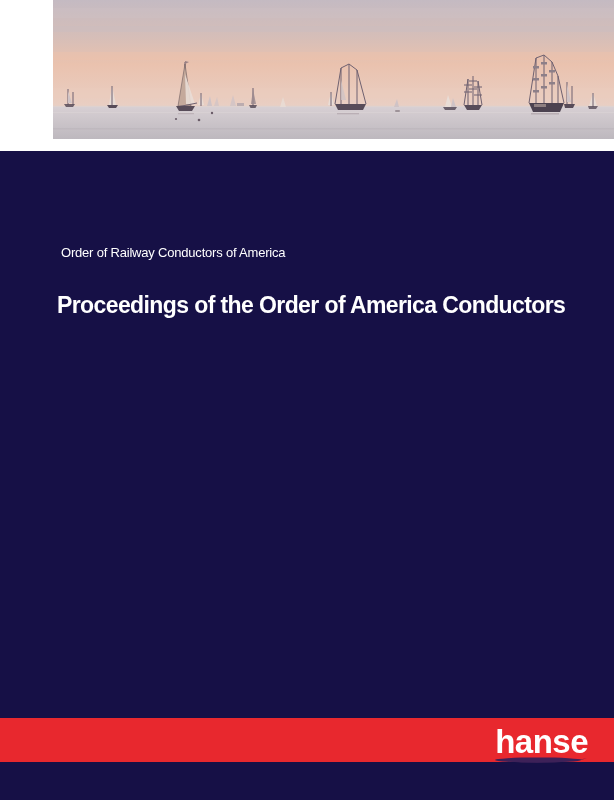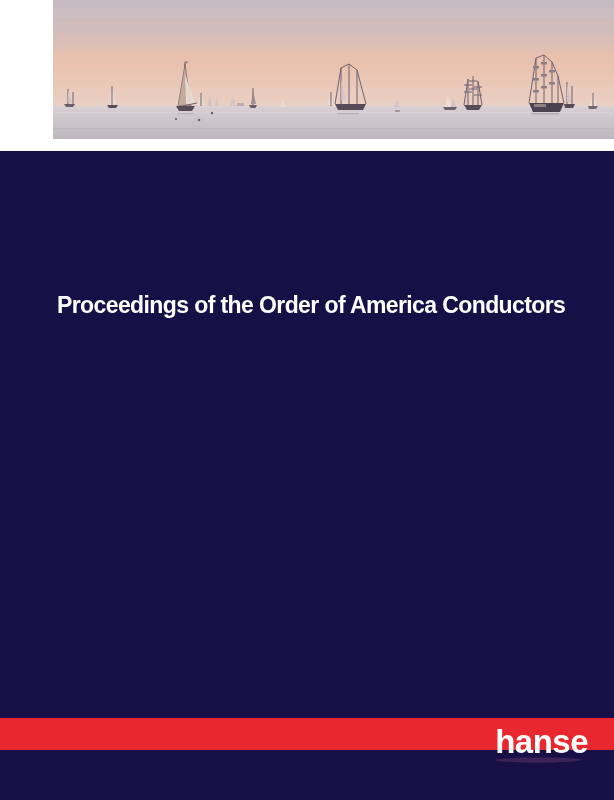--- a/index.html
+++ b/index.html
@@ -83,21 +83,21 @@
     letter-spacing: -0.6px;
     white-space: nowrap;
   }
 
   
   .publisher-band {
     position: absolute;
     left: 0;
     top: 567px;
     width: 614px;
-    height: 32px;
+    height: 44px;
     background: var(--band_red);
   }
 
   .publisher-logo {
     position: absolute;
     right: 26px;
     top: 0;
     height: 48px;
     width: 96px;
   }
@@ -252,20 +252,21 @@
 
         <circle cx="123" cy="119" r="1.1" fill="#6a5c68"></circle>
         <circle cx="146" cy="120" r="1.3" fill="#6a5c68"></circle>
         <circle cx="159" cy="113" r="1.2" fill="#6a5c68"></circle>
       </g>
     </svg>
   </div>
 
   <div class="cover-body">
 
+    <div class="author-line">Order of Railway Conductors of America</div>
 
     <h1 class="book-title">Proceedings of the Order of America Conductors</h1>
 
     <div class="publisher-band">
       <div class="publisher-logo">
         <span class="logo-text">hanse</span>
         <svg class="logo-swoosh" viewBox="0 0 94 8" preserveAspectRatio="none">
           <path class="swoosh-path" d="M1,3.2 C18,7.6 66,8.2 93,2.6 C70,5.4 20,5.2 1,3.2 Z"></path>
           <ellipse class="swoosh-path" cx="44" cy="4" rx="43" ry="2.6"></ellipse>
         </svg>

